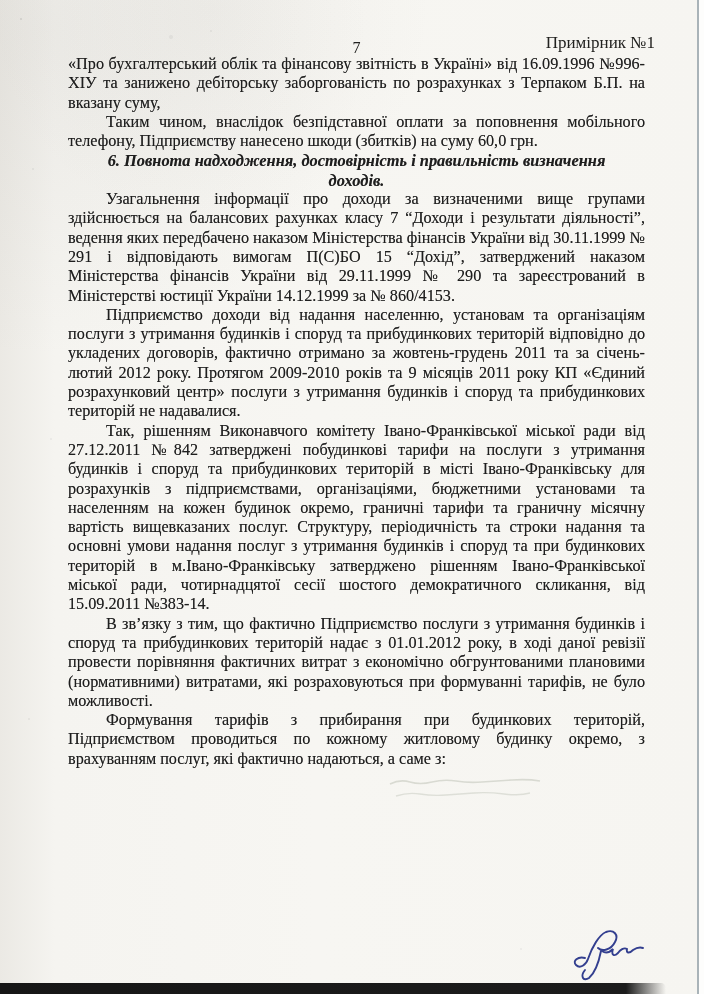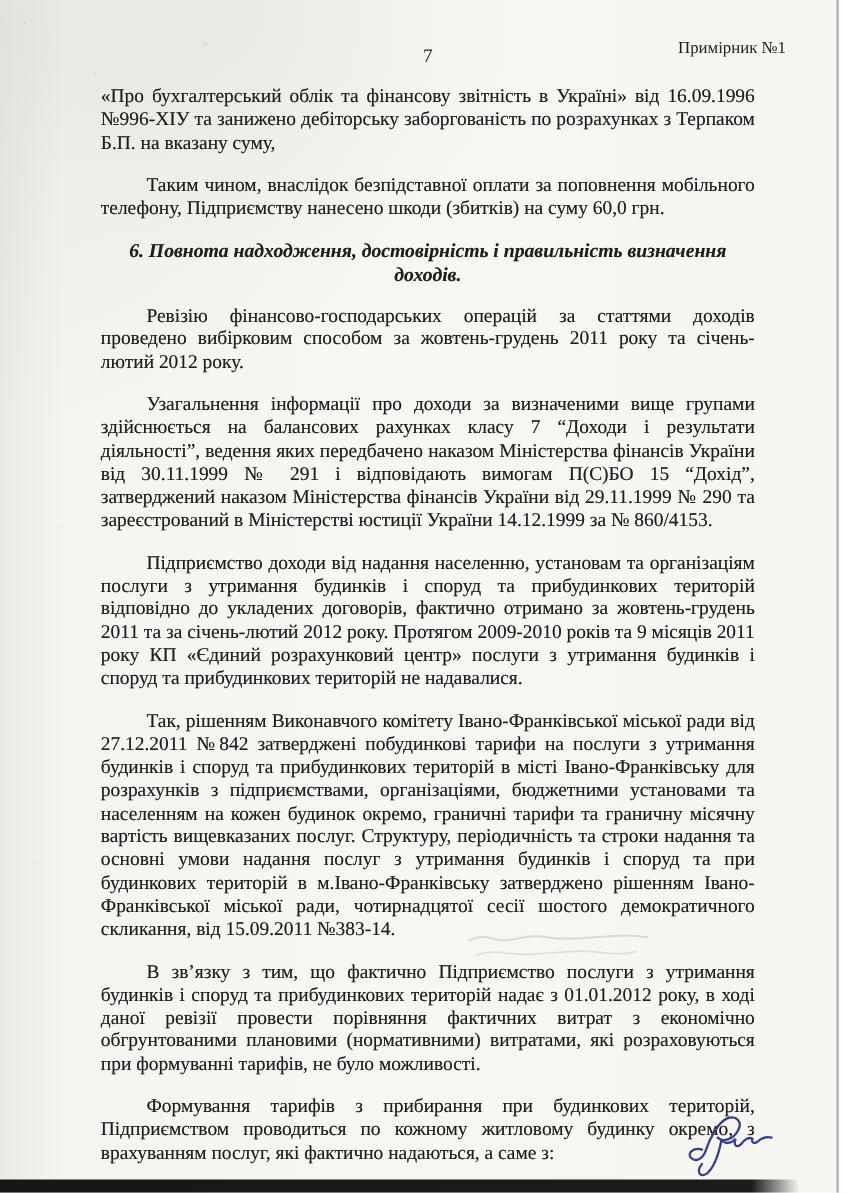--- a/index.html
+++ b/index.html
@@ -25,28 +25,28 @@
   }
   .specks{position:absolute;left:20px;top:18px;width:2px;height:2px;border-radius:50%;
     background:rgba(110,110,110,0.20);
     box-shadow: 58px 42px 0 rgba(120,120,120,.16), 190px 12px 0 rgba(130,130,130,.13),
                 12px 150px 0 rgba(120,120,120,.12), 30px 420px 0 rgba(120,120,120,.10),
                 8px 700px 0 rgba(120,120,120,.12), 500px 930px 0 rgba(120,120,120,.10),
                 150px 18px 0 1px rgba(125,125,125,.10);}
   
   .header{position:absolute;top:33px;left:68px;width:577px;height:26px;color:#21211f;}
   .page-number{position:absolute;left:50%;top:6px;transform:translateX(-50%);font-size:16px;}
-  .copy-label{position:absolute;right:-10px;top:0;font-size:14px;}
+  .copy-label{position:absolute;right:-10px;top:0;font-size:17px;}
   
   .content{
     position:absolute;left:68px;top:55px;width:577px;
     font-size:16.2px;line-height:19.3px;text-align:justify;
     color:#1e1e1e;text-shadow:0 0 .3px rgba(20,20,20,.5);
   }
-  .content p{margin:16px;text-indent:38px;}
+  .content p{margin:0;text-indent:38px;}
   .content p.noindent{text-indent:0;}
   .content h3{
     margin:0 auto;max-width:528px;text-align:center;
     font-size:16.4px;line-height:19.3px;font-weight:700;font-style:italic;text-indent:0;
   }
   
   .pencil-note{position:absolute;left:386px;top:776px;width:190px;height:26px;
     opacity:.45;filter:blur(.6px);}
   
   .signature{position:absolute;left:556px;top:924px;width:110px;height:62px;}
@@ -60,21 +60,20 @@
 
   <div class="header">
     <div class="page-number">7</div>
     <div class="copy-label">Примірник №1</div>
   </div>
 
   <div class="content">
     <p class="noindent">«Про бухгалтерський облік та фінансову звітність в Україні» від 16.09.1996 №996-ХІУ та занижено дебіторську заборгованість по розрахунках з Терпаком Б.П. на вказану суму,</p>
     <p>Таким чином, внаслідок безпідставної оплати за поповнення мобільного телефону, Підприємству нанесено шкоди (збитків) на суму 60,0 грн.</p>
     <h3>6. Повнота надходження, достовірність і правильність визначення доходів.</h3>
-    <p>Ревізію фінансово-господарських операцій за статтями доходів проведено вибірковим способом за жовтень-грудень 2011 року та січень-лютий 2012 року.</p>
     <p>Узагальнення інформації про доходи за визначеними вище групами здійснюється на балансових рахунках класу 7 “Доходи і результати діяльності”, ведення яких передбачено наказом Міністерства фінансів України від 30.11.1999 № 291 і відповідають вимогам П(С)БО 15 “Дохід”, затверджений наказом Міністерства фінансів України від 29.11.1999 № 290 та зареєстрований в Міністерстві юстиції України 14.12.1999 за № 860/4153.</p>
     <p>Підприємство доходи від надання населенню, установам та організаціям послуги з утримання будинків і споруд та прибудинкових територій відповідно до укладених договорів, фактично отримано за жовтень-грудень 2011 та за січень-лютий 2012 року. Протягом 2009-2010 років та 9 місяців 2011 року КП «Єдиний розрахунковий центр» послуги з утримання будинків і споруд та прибудинкових територій не надавалися.</p>
     <p>Так, рішенням Виконавчого комітету Івано-Франківської міської ради від 27.12.2011 №842 затверджені побудинкові тарифи на послуги з утримання будинків і споруд та прибудинкових територій в місті Івано-Франківську для розрахунків з підприємствами, організаціями, бюджетними установами та населенням на кожен будинок окремо, граничні тарифи та граничну місячну вартість вищевказаних послуг. Структуру, періодичність та строки надання та основні умови надання послуг з утримання будинків і споруд та при будинкових територій в м.Івано-Франківську затверджено рішенням Івано-Франківської міської ради, чотирнадцятої сесії шостого демократичного скликання, від 15.09.2011 №383-14.</p>
     <p>В зв’язку з тим, що фактично Підприємство послуги з утримання будинків і споруд та прибудинкових територій надає з 01.01.2012 року, в ході даної ревізії провести порівняння фактичних витрат з економічно обгрунтованими плановими (нормативними) витратами, які розраховуються при формуванні тарифів, не було можливості.</p>
     <p>Формування тарифів з прибирання при будинкових територій, Підприємством проводиться по кожному житловому будинку окремо, з врахуванням послуг, які фактично надаються, а саме з:</p>
   </div>
 
   <svg class="pencil-note" viewBox="0 0 190 26" xmlns="http://www.w3.org/2000/svg">
     <path d="M4,8 q10,-5 20,-2 t22,0 t24,-1 t26,1 t30,-2 t28,1" fill="none" stroke="rgba(125,135,115,0.55)" stroke-width="1.6"></path>
     <path d="M10,20 q12,-4 24,-2 t26,1 t28,-2 t30,1 t26,-1" fill="none" stroke="rgba(125,135,115,0.45)" stroke-width="1.4"></path>

